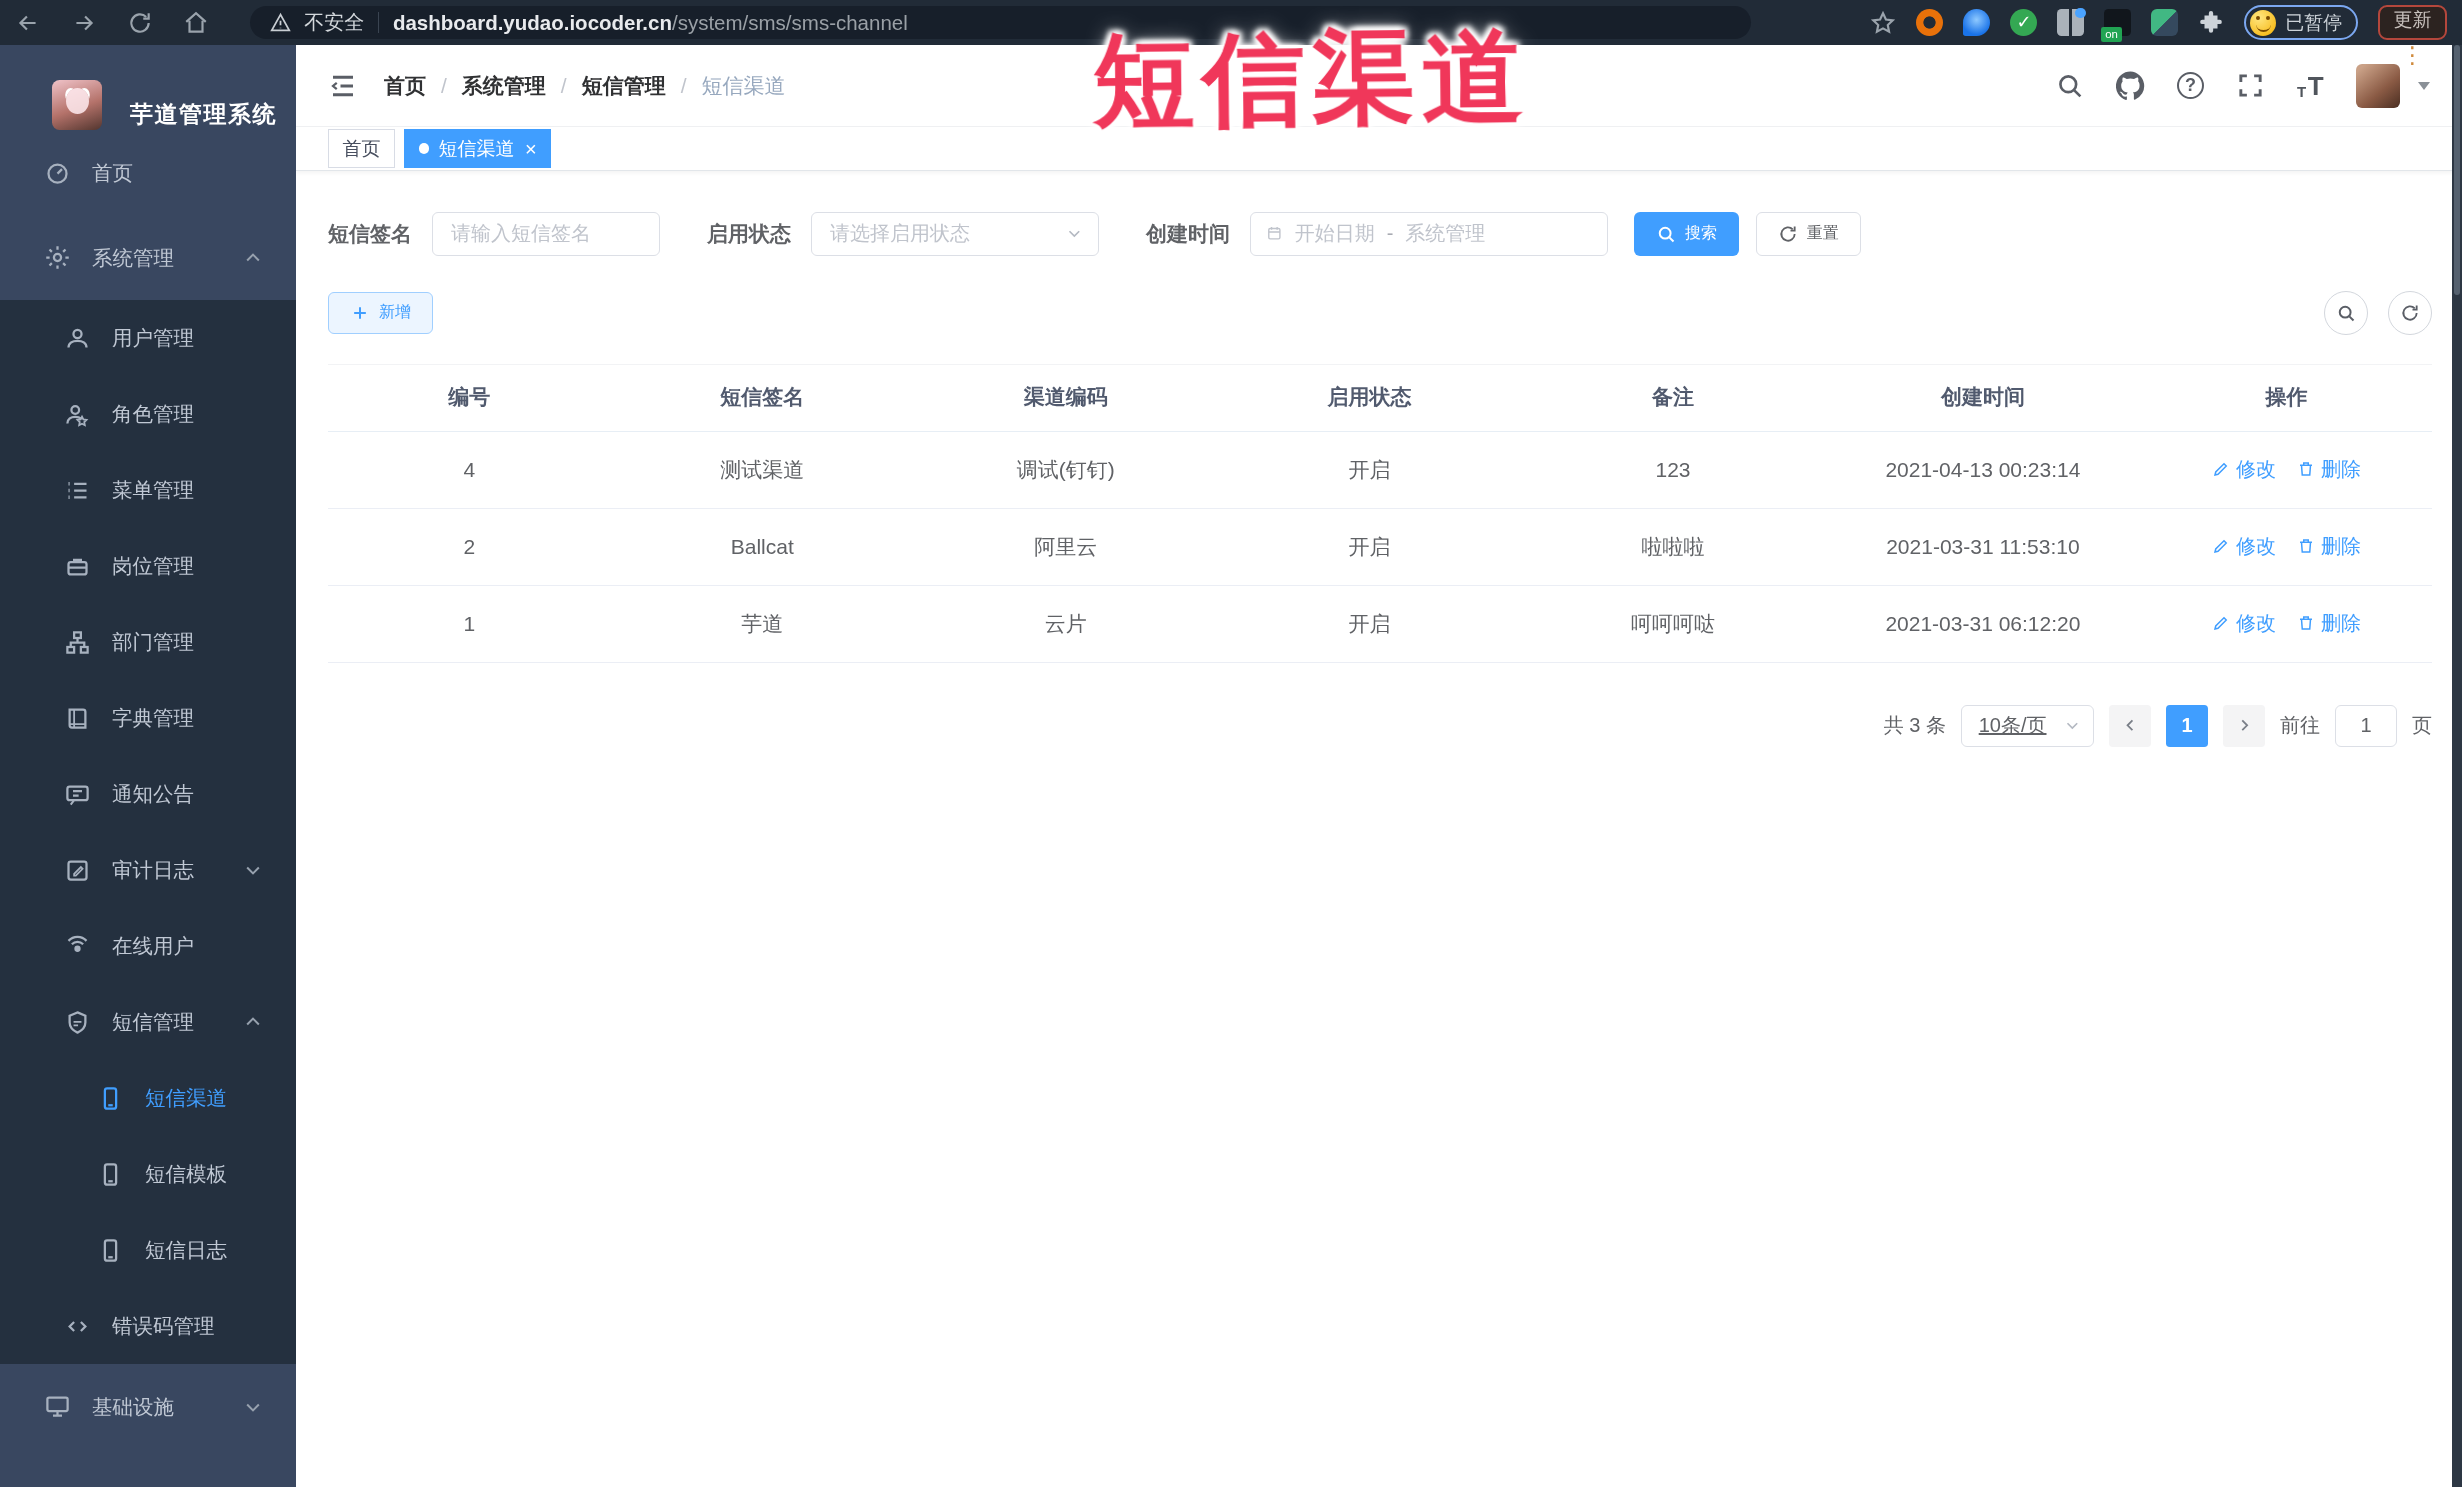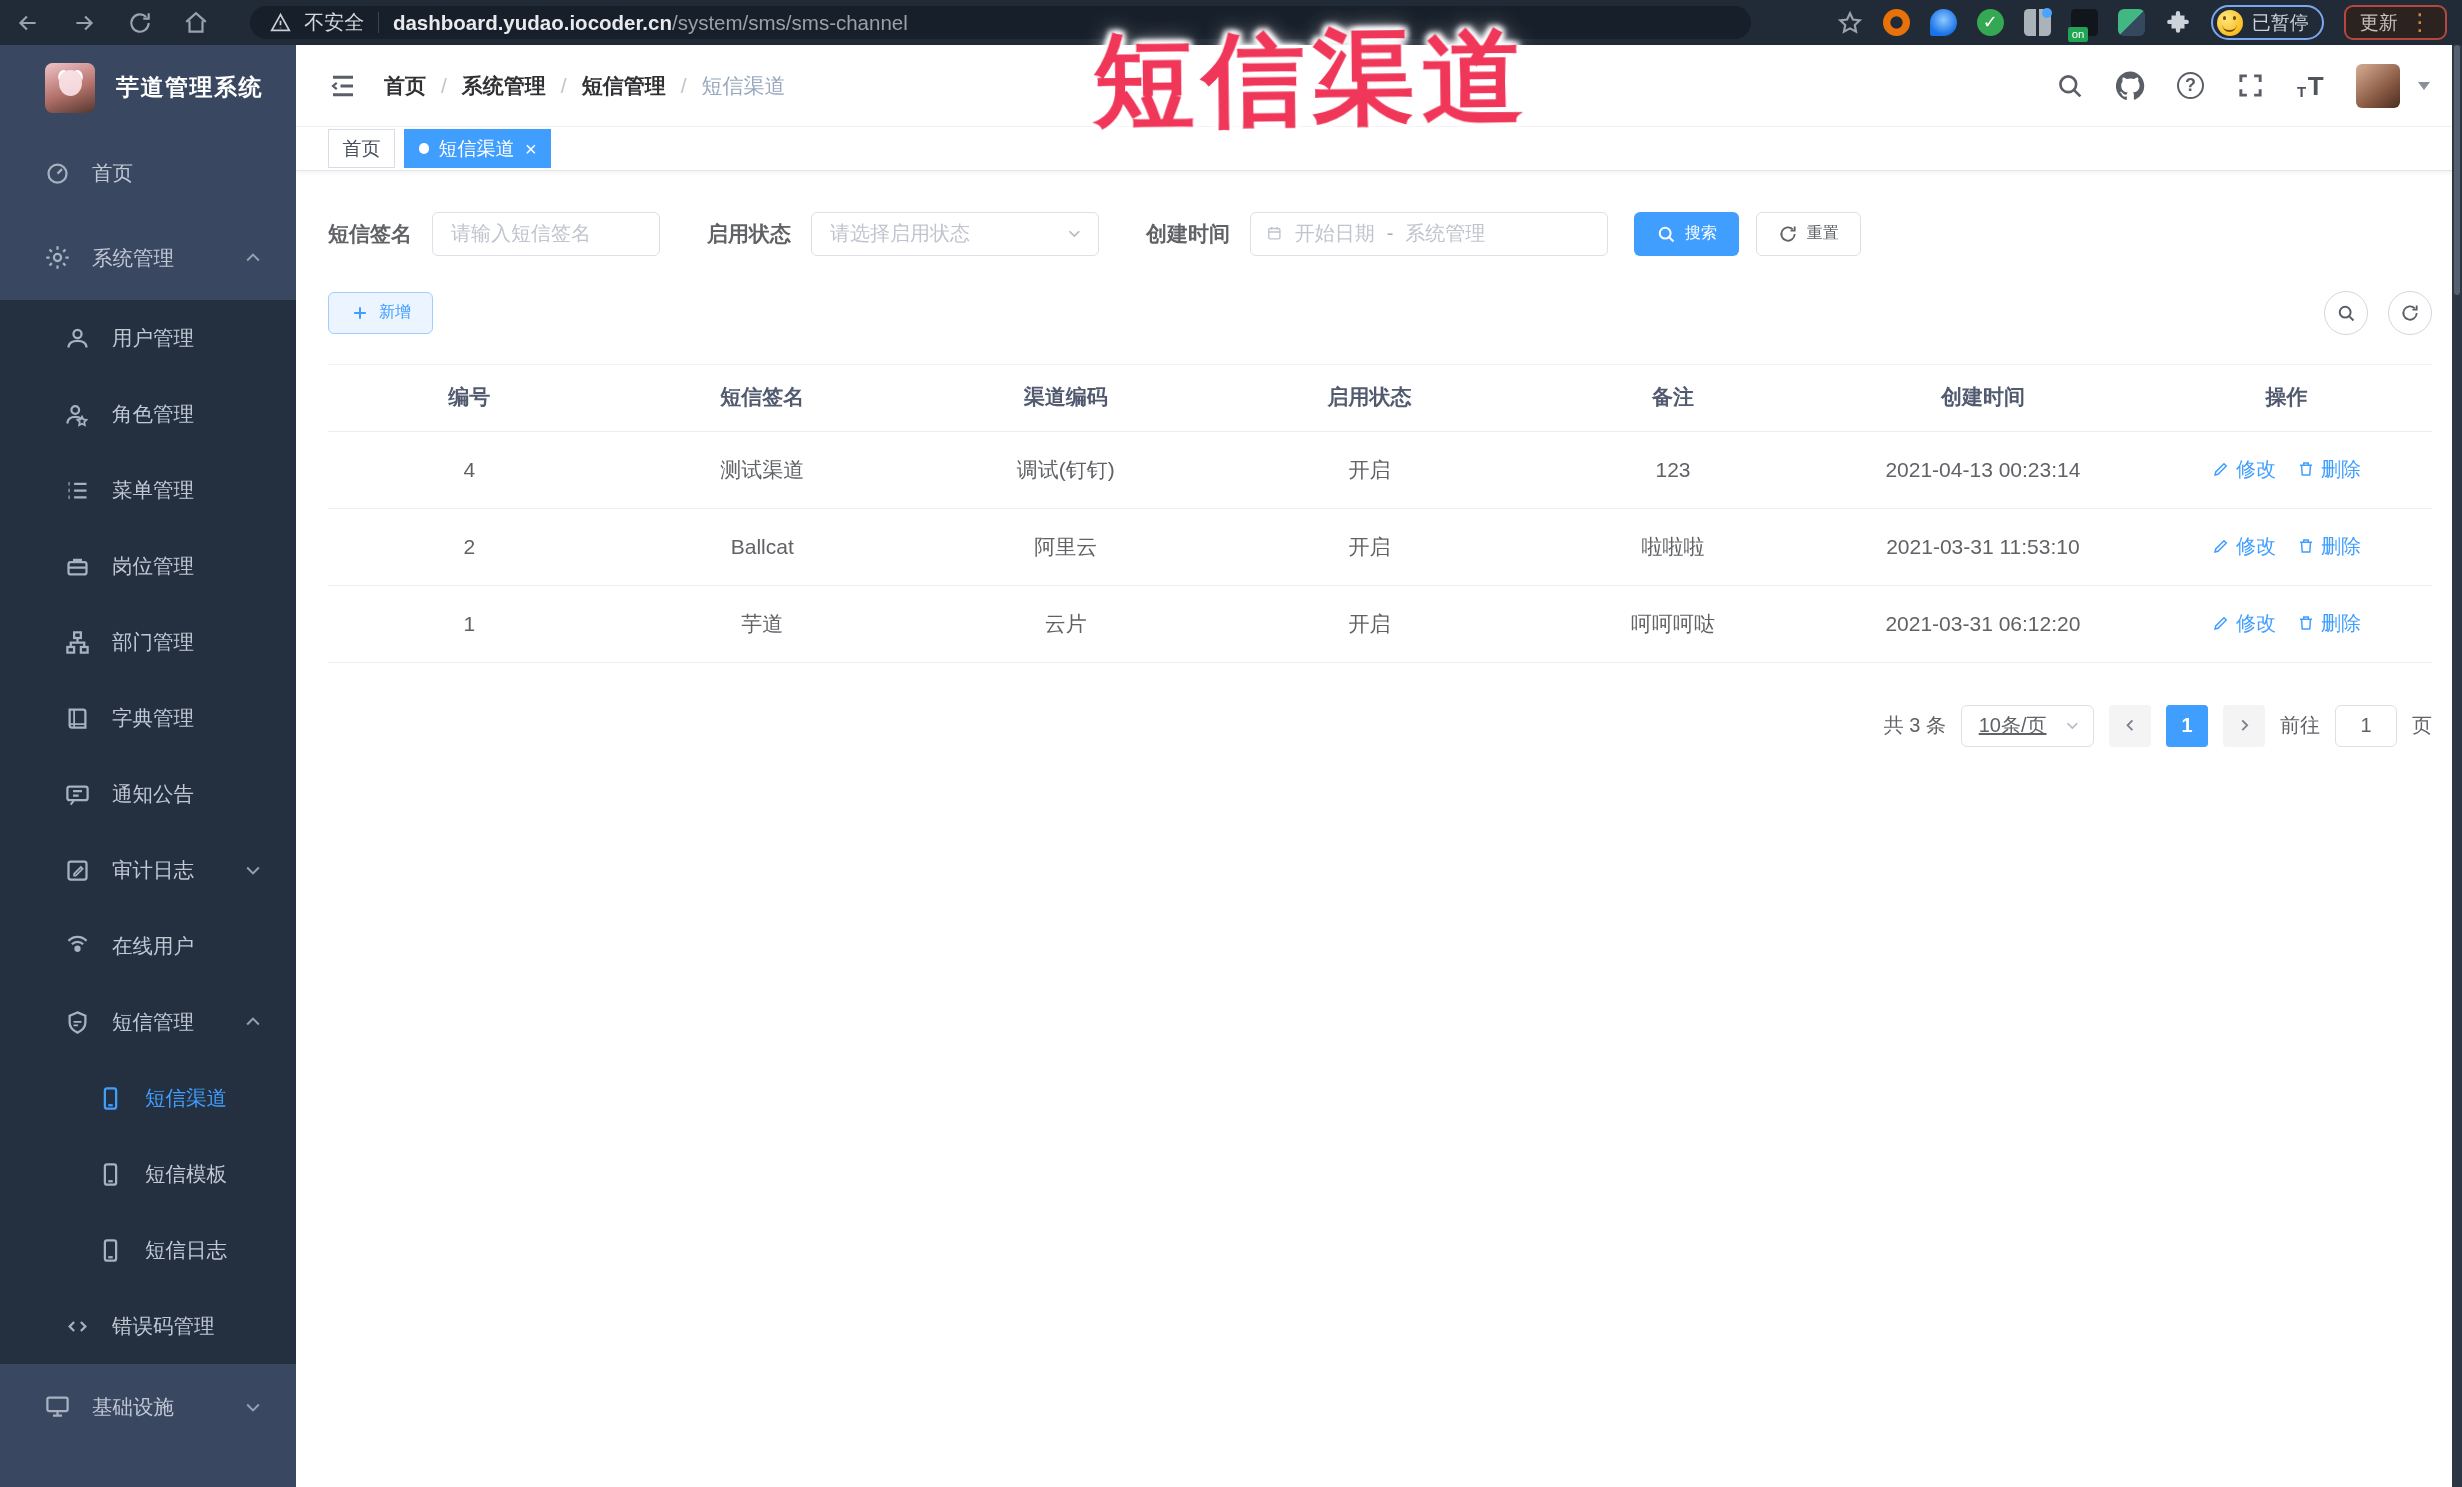--- a/index.html
+++ b/index.html
@@ -35,27 +35,27 @@
   .profile-chip { height:35px; border:2.3px solid #7ba7f0; border-radius:18px; display:flex; align-items:center;
     gap:9px; padding:0 13.6px 0 3.8px; }
   .emoji-face { width:26px; height:26px; border-radius:50%; background:radial-gradient(circle at 35% 30%, #ffe680, #f5b000);
     position:relative; }
   .emoji-face::after{ content:""; position:absolute; left:5.3px; top:13.6px; width:15px; height:6.8px;
     border-bottom:2.3px solid #7a4b00; border-radius:0 0 7.6px 7.6px; }
   .emoji-face::before{ content:""; position:absolute; left:6px; top:6.8px; width:3.8px; height:3.8px; border-radius:50%;
     background:#7a4b00; box-shadow:10px 0 0 #7a4b00; }
   .profile-label { color:#ccd2d8; font-size:19px; white-space:nowrap; }
   .update-chip { height:35px; border:2.3px solid #b5473c; background:#2c2320; border-radius:9px;
-    display:flex; align-items:center; gap:10.6px; padding:0 13.6px; }
+    display:flex; align-items:center; gap:10.6px; padding:0 13.6px;flex-direction:column; }
   .update-label { color:#c6bfbb; font-size:19px; }
   .kebab { color:#cf8a3c; font-size:23px; line-height:1; }
 
   
   .sidebar { position:fixed; left:0; top:45px; bottom:0; width:296px; background:#394760; z-index:20; }
-  .logo-row { height:85px; display:flex; align-items:center; gap:21px; padding-left:45px; }
+  .logo-row { height:85px; display:flex; align-items:flex-end; gap:28px; padding-left:45px;margin-left:7px; }
   .logo-img { width:50px; height:50px; border-radius:7.6px;
     background:linear-gradient(160deg,#f0c3c9 0%, #b4726a 55%, #53362f 100%); position:relative; overflow:hidden;}
   .logo-img::after{ content:""; position:absolute; left:13.6px; top:7.6px; width:23px; height:26px; border-radius:50%;
     background:rgba(255,235,240,.85); box-shadow:-6.8px -6px 0 -6px #fff, 6.8px -6px 0 -6px #fff;}
   .logo-title { color:#ffffff; font-size:23px; font-weight:700; letter-spacing:1.5px; }
   .menu-item { display:flex; align-items:center; gap:21px; color:#c0c8d4; font-size:20.5px; cursor:pointer; }
   .mi-l1 { height:85px; padding-left:44px; }
   .mi-l2 { height:76px; padding-left:64px; }
   .mi-l3 { height:76px; padding-left:97px; }
   .menu-dark { background:#24303f; }

